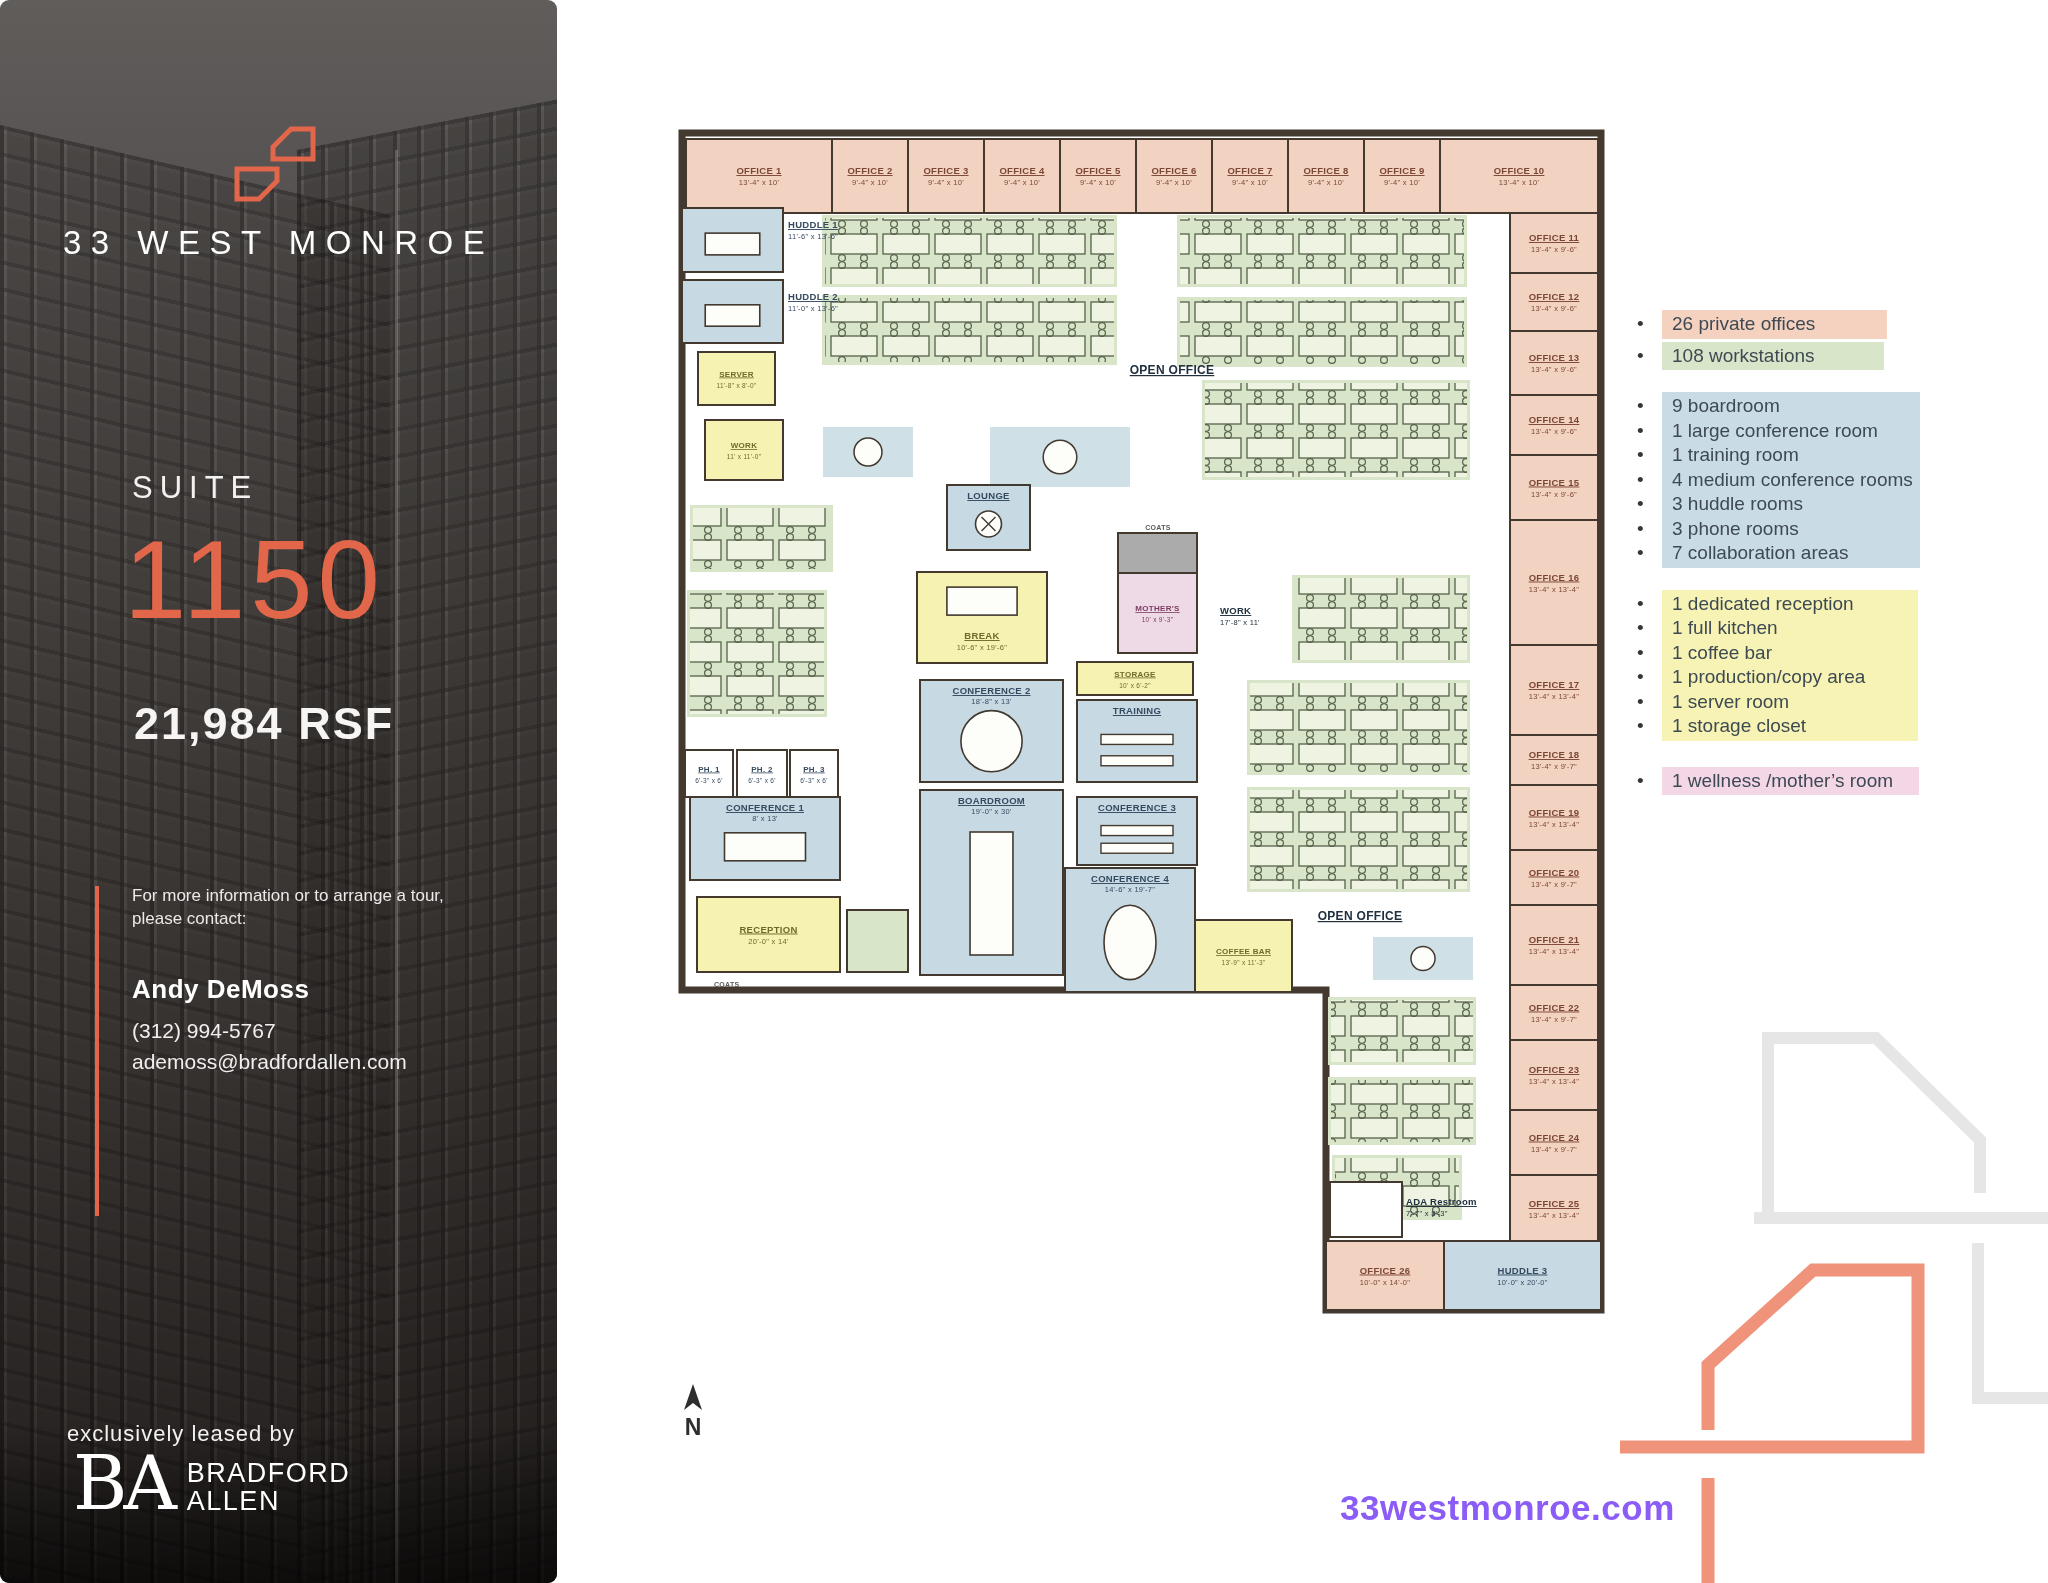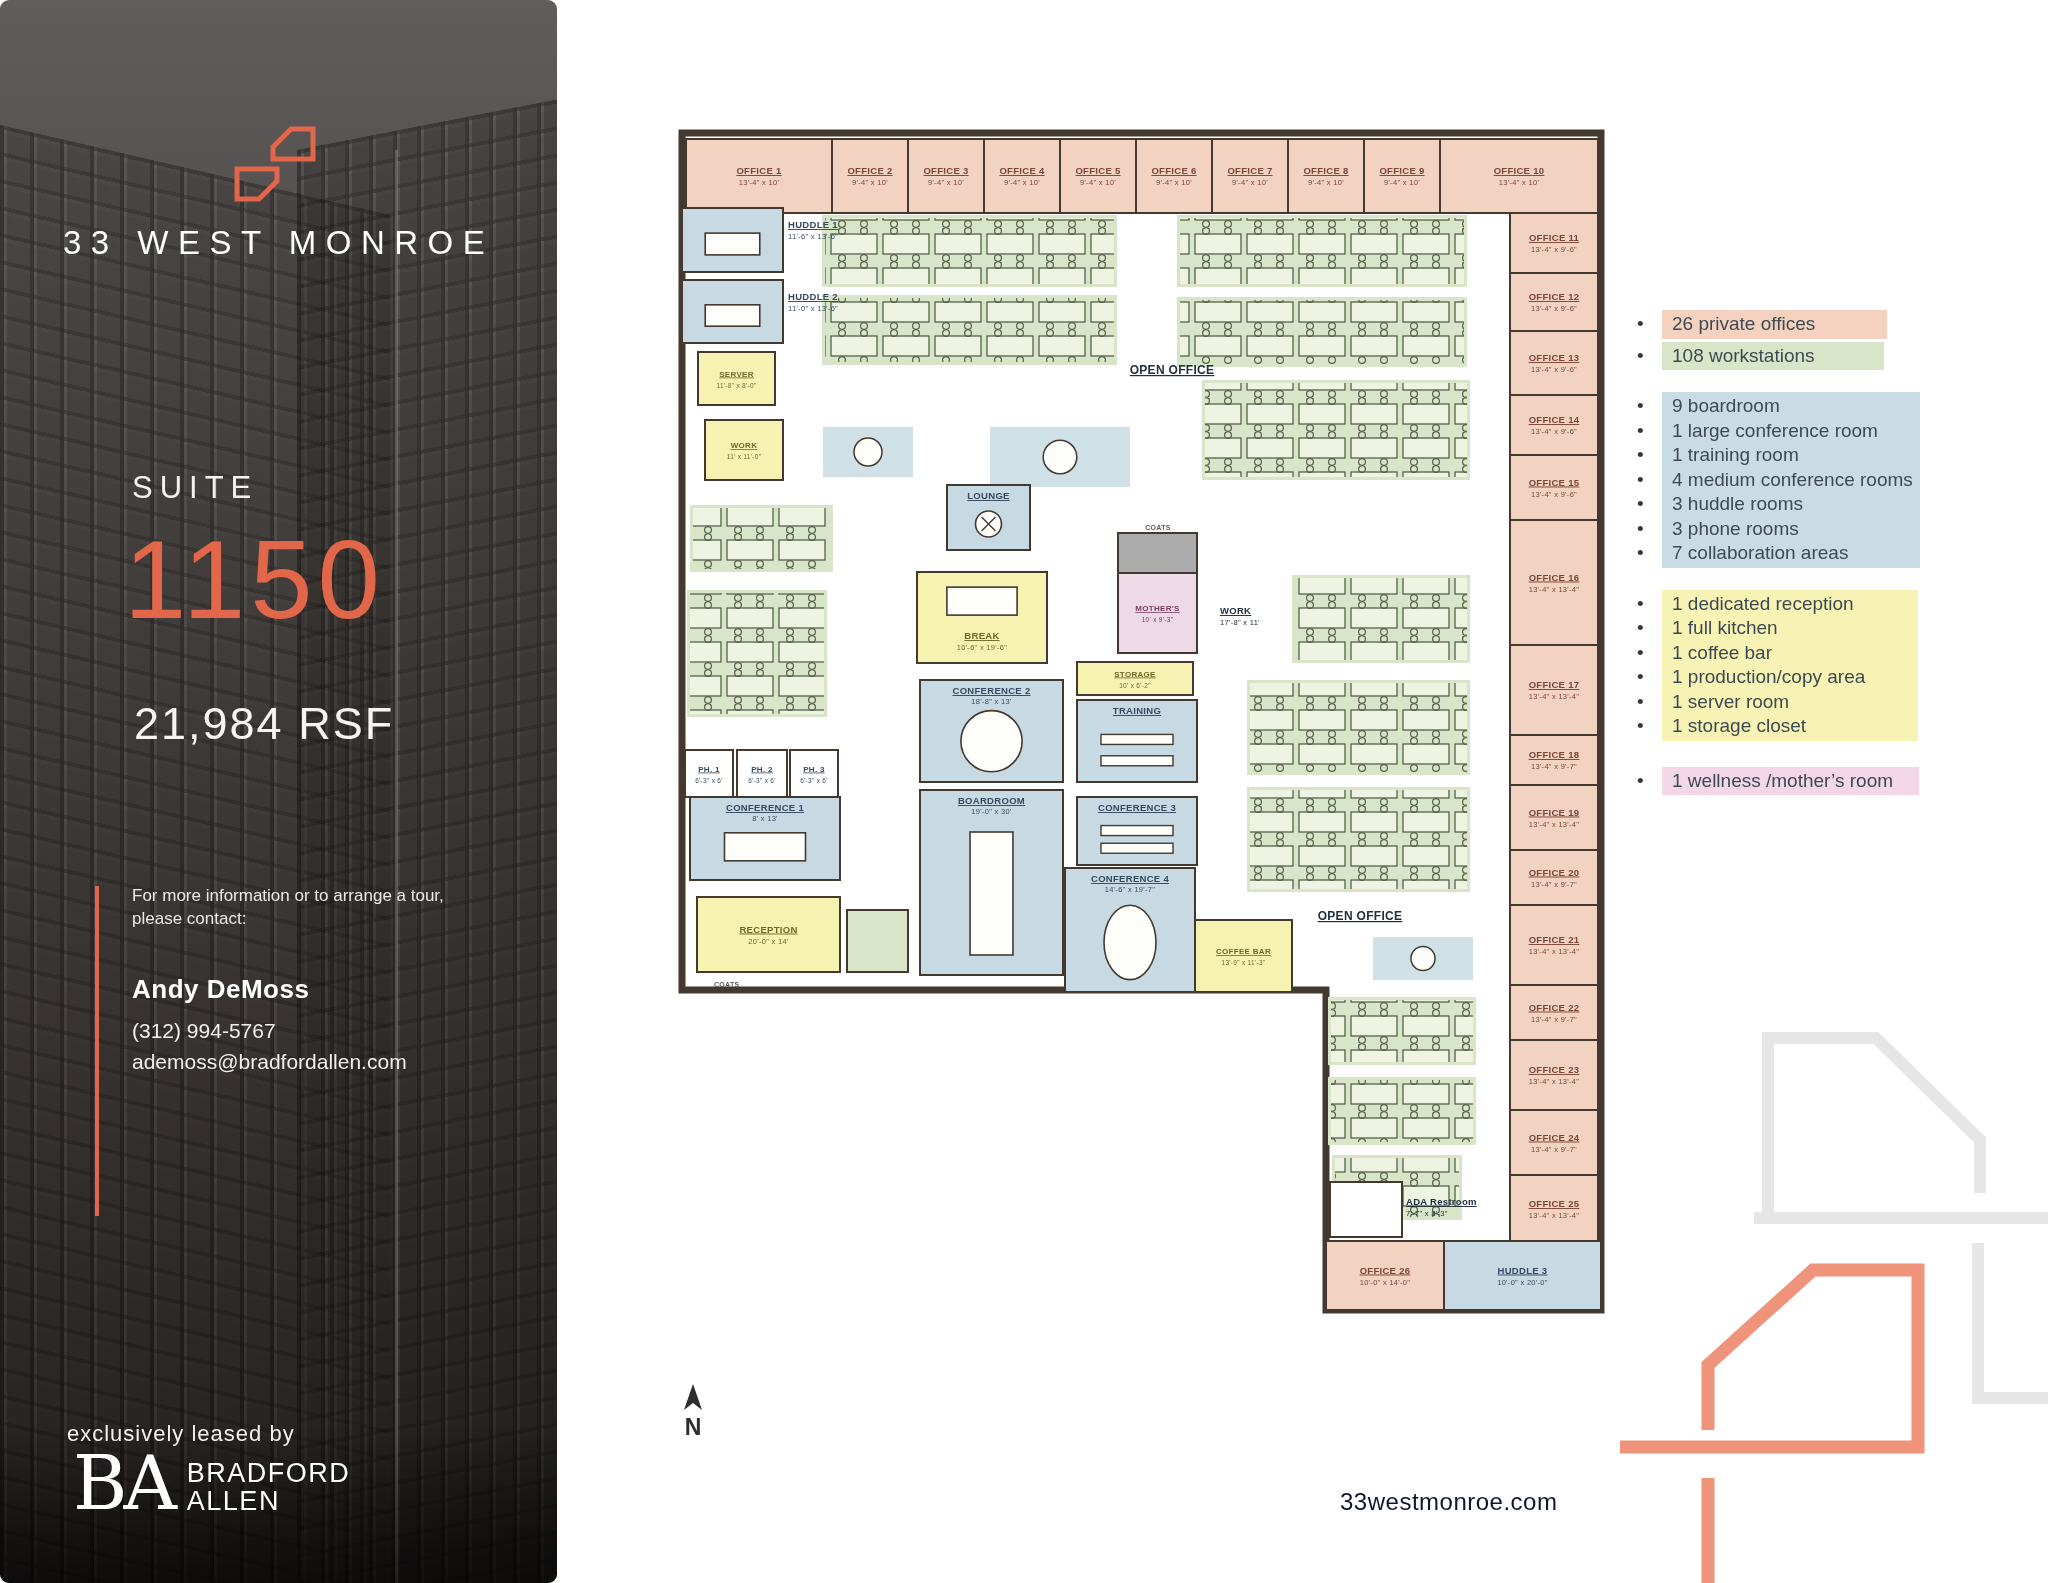--- a/index.html
+++ b/index.html
@@ -18,21 +18,21 @@
                repeating-linear-gradient(180deg,rgba(10,8,7,.9) 0 4px,rgba(85,80,77,.2) 4px 8px,rgba(48,44,41,.4) 8px 27px);}
   .edge{position:absolute;left:395px;top:150px;width:3px;height:1433px;background:rgba(170,163,158,.35);}
   .street{position:absolute;left:0;bottom:0;width:100%;height:160px;
     background:linear-gradient(180deg,rgba(0,0,0,0),rgba(0,0,0,.55));}
 
   .logo-mark{position:absolute;left:234px;top:124px;}
   .bldg-title{position:absolute;left:63px;top:224px;font-size:33px;font-weight:400;
     letter-spacing:9.5px;white-space:nowrap;color:#fdfdfd;}
   .suite-label{position:absolute;left:132px;top:470px;font-size:31px;font-weight:400;letter-spacing:7px;color:#f4f2f1;}
   .suite-number{position:absolute;left:124px;top:515px;font-size:112px;font-weight:400;letter-spacing:5px;color:#e2674a;}
-  .rsf{position:absolute;left:134px;top:698px;font-size:45px;font-weight:400;letter-spacing:2px;color:#f6f5f4;}
+  .rsf{position:absolute;left:134px;top:698px;font-size:45px;font-weight:700;letter-spacing:2px;color:#f6f5f4;}
   .rule{position:absolute;left:95px;top:886px;width:4px;height:330px;background:#e2674a;}
   .contact-block{position:absolute;left:132px;top:884px;width:360px;}
   .contact-intro{font-size:17px;font-weight:300;line-height:23px;color:#eceae8;}
   .contact{margin-top:44px;}
   .contact + .contact{margin-top:50px;}
   .contact .name{font-size:26px;font-weight:700;letter-spacing:.5px;margin-bottom:10px;}
   .contact .phone,.contact .email{font-size:21px;font-weight:300;line-height:31px;color:#f1efee;}
   .leased{position:absolute;left:67px;top:1421px;font-size:22px;font-weight:300;letter-spacing:1px;color:#f3f1f0;}
   .ba-logo{position:absolute;left:62px;top:1450px;display:flex;align-items:flex-start;margin-left:11px;}
   .ba-initials{font-family:"DejaVu Serif", serif;font-size:74px;line-height:66px;font-weight:400;letter-spacing:-4px;}
@@ -44,22 +44,22 @@
   .lgroup{margin-left:22px;padding:2px 0;position:relative;}
   .lrow{position:relative;height:24.5px;line-height:24.5px;padding-left:10px;white-space:nowrap;}
   .lrow .bullet{position:absolute;left:-25px;top:0;color:#32383c;}
 
   
   #plan-svg{position:absolute;left:672px;top:125px;}
 
   
   .north{position:absolute;left:676px;top:1384px;width:34px;text-align:center;color:#2e2e2e;}
   .north .n-label{font-size:23px;font-weight:700;margin-top:-2px;}
-  .website{position:absolute;left:1340px;top:1488px;font-size:24px;letter-spacing:.5px;
-    color:#0f172a;font-weight:400;}
+  .website{position:absolute;left:1340px;top:1488px;font-size:35px;letter-spacing:.5px;
+    color:#8b5cf6;font-weight:700;}
   .deco{position:absolute;left:1620px;top:1010px;}
 </style>
 </head>
 <body>
 
 <div class="panel">
   <div class="face face-l"></div>
   <div class="face face-r"></div>
   <div class="edge"></div>
   <div class="street"></div>

